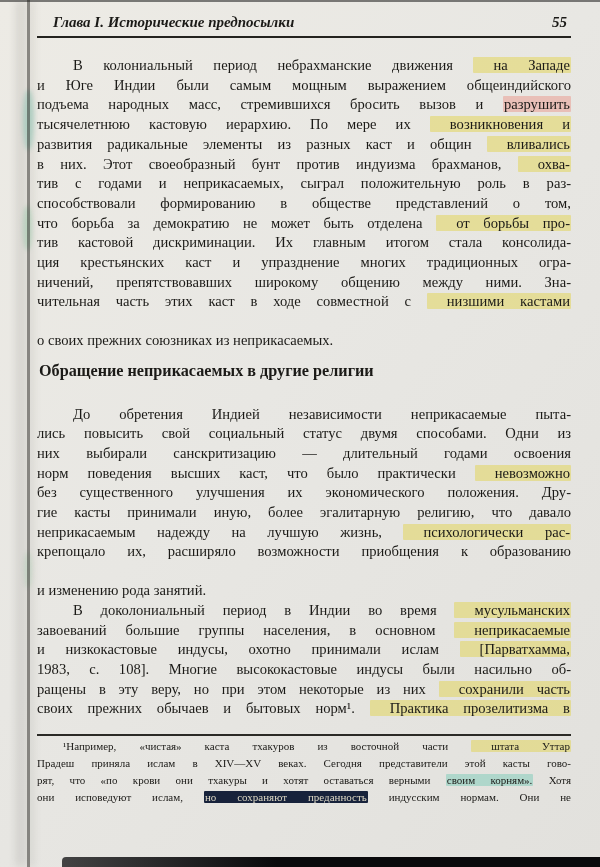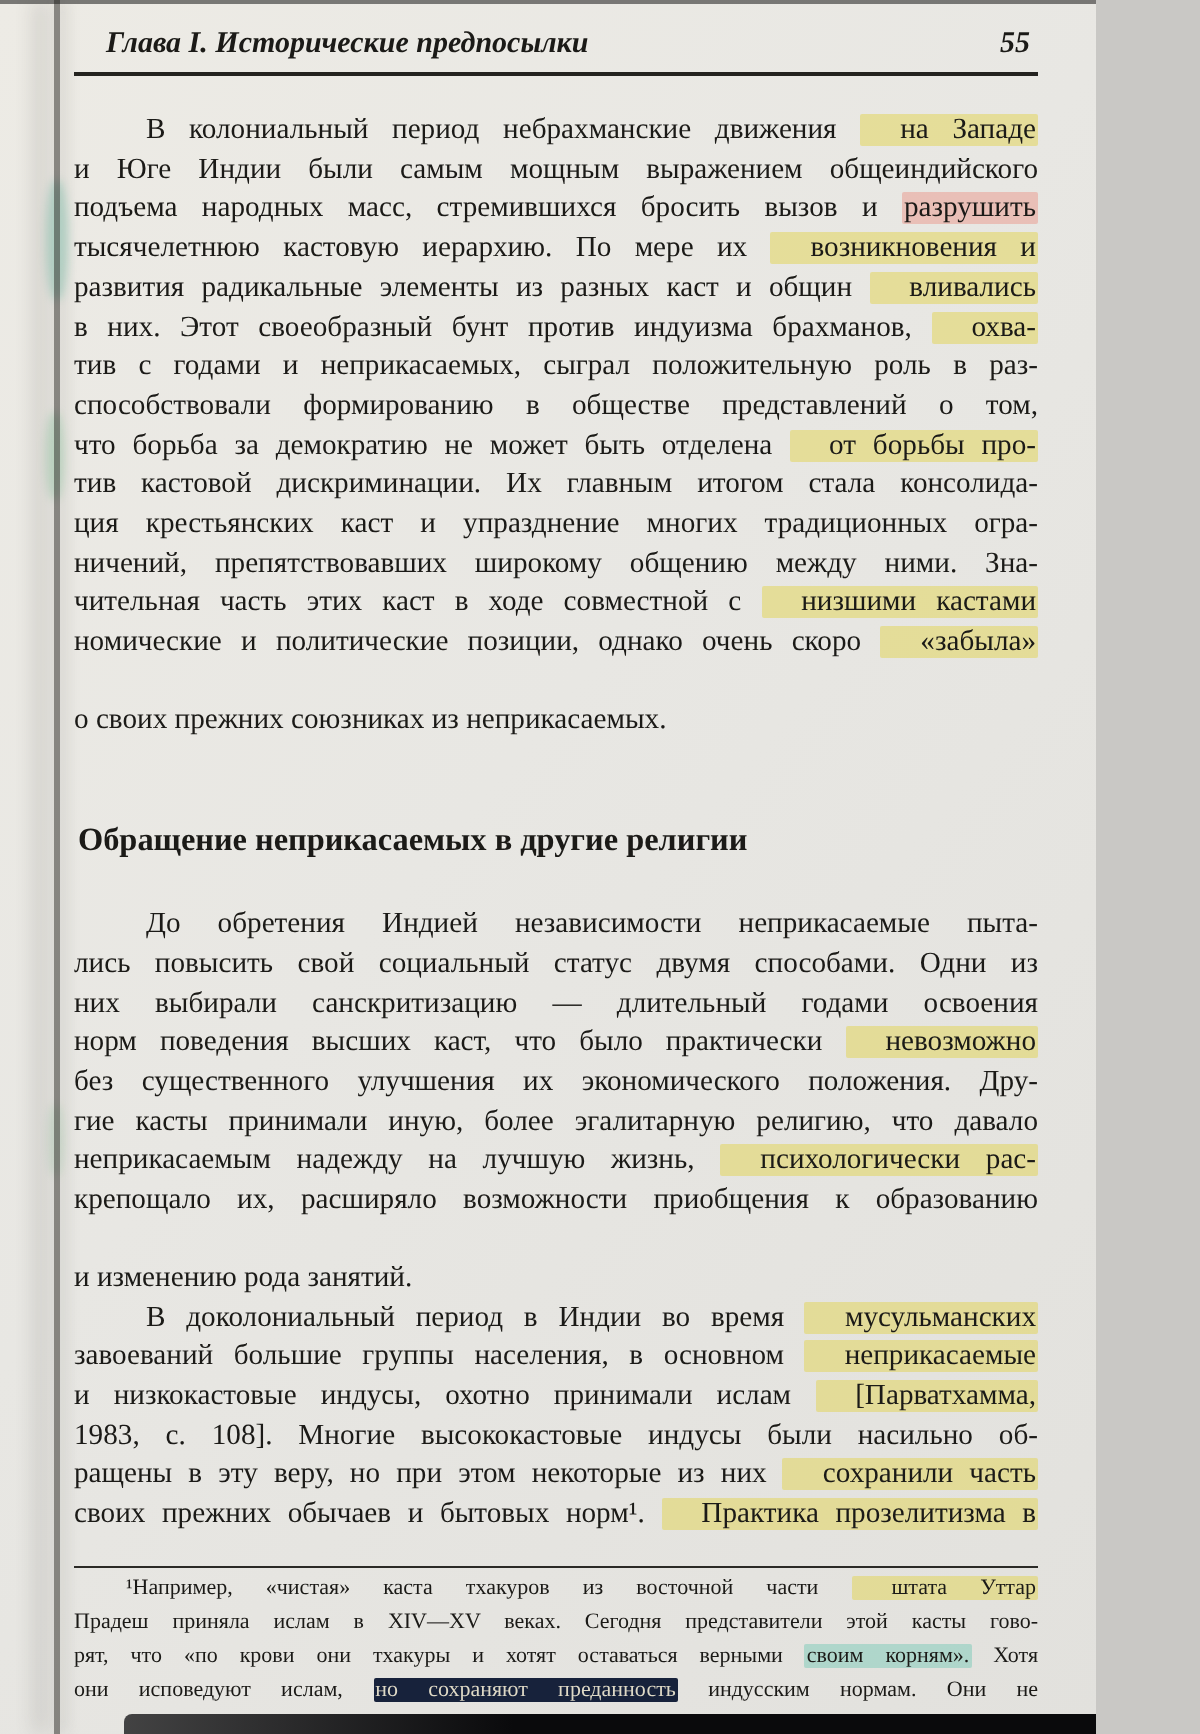--- a/index.html
+++ b/index.html
@@ -5,21 +5,21 @@
 <style>
   * { box-sizing: border-box; }
   html, body { margin: 0; padding: 0; }
   body {
     width: 600px; height: 867px;
     background: #c9c8c5;
     font-family: "Liberation Serif", serif;
   }
   .page {
     position: relative;
-    width: 548px; height: 867px;
+    width: 600px; height: 867px;
     overflow: hidden;
     color: #1b1a17;
     background: linear-gradient(130deg, #edebe5 0%, #e8e7e3 45%, #e2e1dd 100%);
   }
   .edge-top {
     position: absolute; top: 0; left: 0; right: 0; height: 2px;
     background: rgba(25,25,25,0.55);
   }
   .edge-left {
     position: absolute; left: 27px; top: 0; bottom: 0; width: 3px;
@@ -39,21 +39,21 @@
     font-style: italic; font-weight: bold; font-size: 15px;
     padding: 4px 4px 5px 16px;
   }
   .header-rule { height: 2px; background: #24231f; }
   .body-text { margin-top: 18px; font-size: 14.6px; line-height: 19.7px; }
   .line { text-align: justify; text-align-last: justify; }
   .line.last { text-align-last: left; margin-top: 19px; }
   .line.indent { text-indent: 36px; }
   .section-heading {
     font-weight: bold; font-size: 16.2px;
-    margin: 40px 0 23px 2px;
+    margin: 11px 0 23px 2px;
   }
   .hl { padding: 0 1px; border-radius: 1px; }
   .hl-yellow { background: var(--hl-yellow); padding-left: 20px; }
   .hl-pink   { background: var(--hl-pink); }
   .hl-cyan   { background: var(--hl-cyan); }
   .hl-dark   { background: var(--hl-dark); color: var(--hl-dark-text); }
   .footnote-rule { height: 1.5px; background: #2b2a26; margin-top: 15px; }
   .footnote { margin-top: 2px; font-size: 11px; line-height: 17px; }
   .footnote .line.indent { text-indent: 26px; }
   .smudge { position: absolute; border-radius: 45%; filter: blur(2px); pointer-events: none; }
@@ -82,21 +82,20 @@
           <div class="line"><span>тысячелетнюю кастовую иерархию. По мере их </span><span class="hl hl-yellow">возникновения и</span></div>
           <div class="line"><span>развития радикальные элементы из разных каст и общин </span><span class="hl hl-yellow">вливались</span></div>
           <div class="line"><span>в них. Этот своеобразный бунт против индуизма брахманов, </span><span class="hl hl-yellow">охва-</span></div>
           <div class="line"><span>тив с годами и неприкасаемых, сыграл положительную роль в раз-</span></div>
           <div class="line"><span>способствовали формированию в обществе представлений о том,</span></div>
           <div class="line"><span>что борьба за демократию не может быть отделена </span><span class="hl hl-yellow">от борьбы про-</span></div>
           <div class="line"><span>тив кастовой дискриминации. Их главным итогом стала консолида-</span></div>
           <div class="line"><span>ция крестьянских каст и упразднение многих традиционных огра-</span></div>
           <div class="line"><span>ничений, препятствовавших широкому общению между ними. Зна-</span></div>
           <div class="line"><span>чительная часть этих каст в ходе совместной с </span><span class="hl hl-yellow">низшими кастами</span></div>
-          <div class="line"><span>номические и политические позиции, однако очень скоро </span><span class="hl hl-yellow">«забыла»</span></div>
           <div class="line last"><span>о своих прежних союзниках из неприкасаемых.</span></div>
         </div>
         <div class="section-heading">Обращение неприкасаемых в другие религии</div>
         <div class="paragraph">
           <div class="line indent"><span>До обретения Индией независимости неприкасаемые пыта-</span></div>
           <div class="line"><span>лись повысить свой социальный статус двумя способами. Одни из</span></div>
           <div class="line"><span>них выбирали санскритизацию — длительный годами освоения</span></div>
           <div class="line"><span>норм поведения высших каст, что было практически </span><span class="hl hl-yellow">невозможно</span></div>
           <div class="line"><span>без существенного улучшения их экономического положения. Дру-</span></div>
           <div class="line"><span>гие касты принимали иную, более эгалитарную религию, что давало</span></div>

